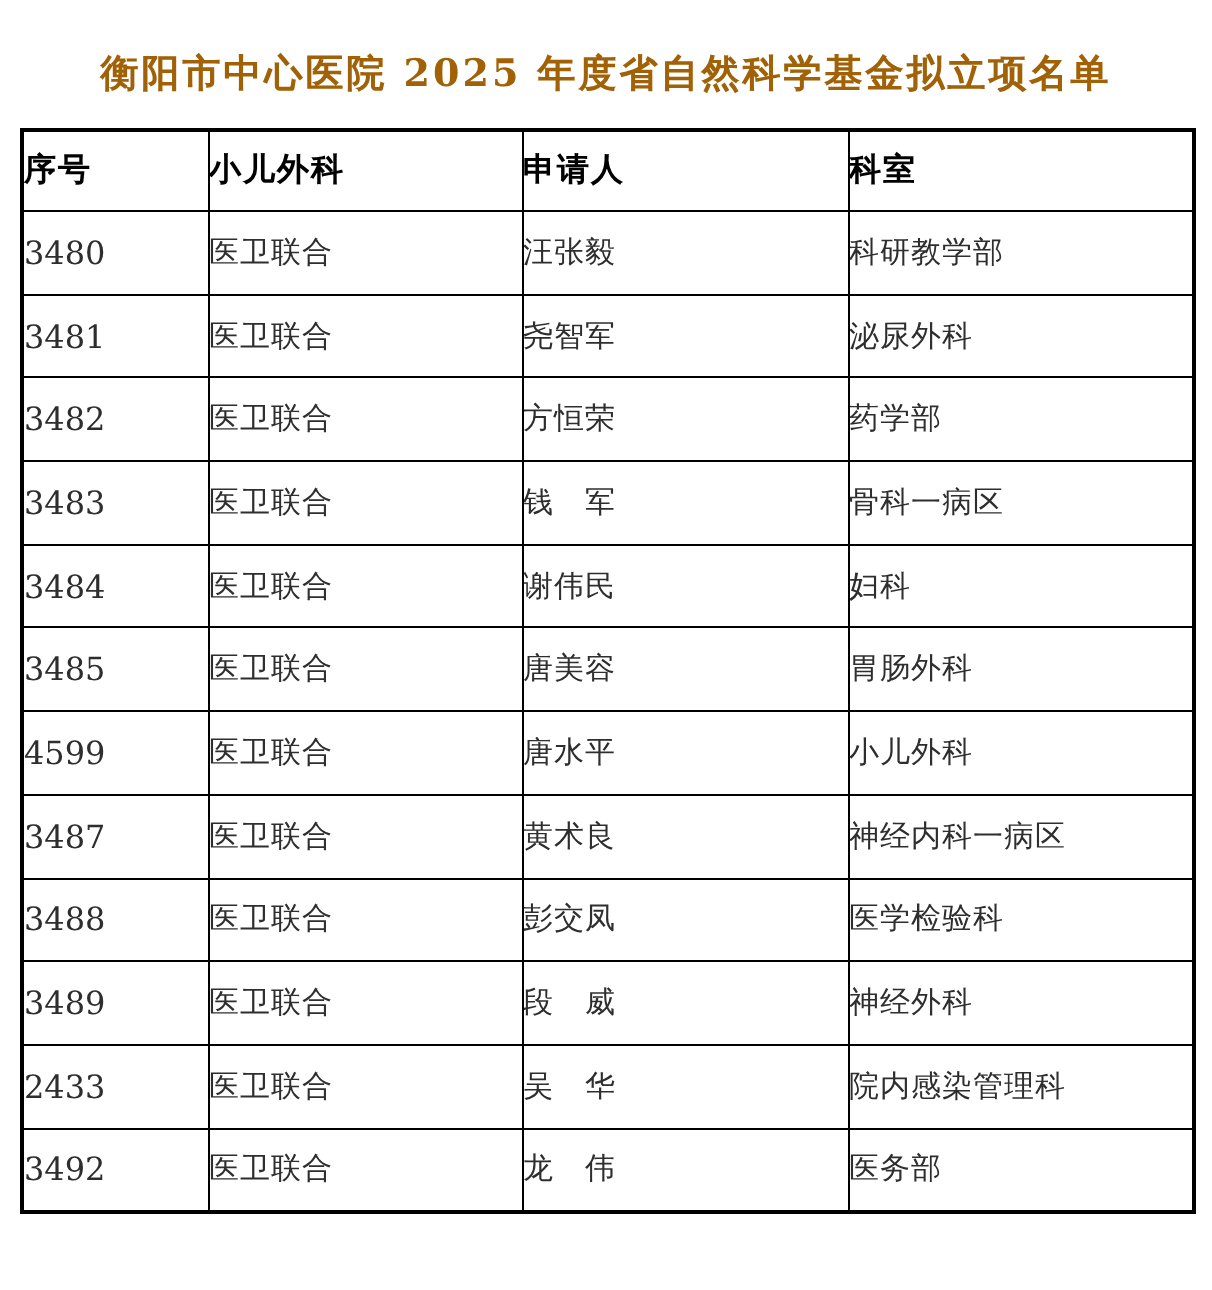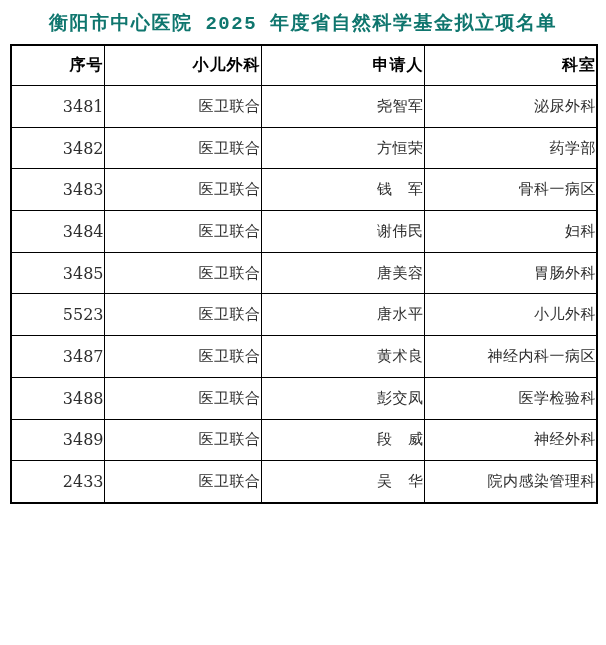--- a/index.html
+++ b/index.html
@@ -8,41 +8,40 @@
     background: #ffffff;
   }
   body {
     width: 606px;
     height: 645px;
     overflow: hidden;
     font-family: "DejaVu Serif", "Liberation Serif", serif;
     color: #000000;
   }
   .page-title {
-    margin: 0;
+    margin: 14px;
     padding-top: 10px;
     text-align: center;
     font-size: 19px;
     font-weight: bold;
     letter-spacing: 1.5px;
-    color: #0f766e;
+    color: #a16207;
     white-space: nowrap;
-    font-family: Liberation Mono, monospace;
   }
   table.fund-table {
     border-collapse: collapse;
     table-layout: fixed;
     margin: 8px 0 0 10px;
     width: 586px;
     border: 2px solid #000000;
   }
   .fund-table th,
   .fund-table td {
     border: 1px solid #000000;
-    text-align: right;
+    text-align: left;
     vertical-align: middle;
     overflow: hidden;
     white-space: nowrap;
     padding: 0;
   }
   .fund-table th {
     height: 39px;
     font-size: 16px;
     font-weight: bold;
     color: #000000;
@@ -79,20 +78,26 @@
   <thead>
     <tr>
       <th>序号</th>
       <th>小儿外科</th>
       <th>申请人</th>
       <th>科室</th>
     </tr>
   </thead>
   <tbody>
       <tr>
+        <td class="cell-serial">3480</td>
+        <td class="cell-type">医卫联合</td>
+        <td class="cell-applicant">汪张毅</td>
+        <td class="cell-department">科研教学部</td>
+      </tr>
+      <tr>
         <td class="cell-serial">3481</td>
         <td class="cell-type">医卫联合</td>
         <td class="cell-applicant">尧智军</td>
         <td class="cell-department">泌尿外科</td>
       </tr>
       <tr>
         <td class="cell-serial">3482</td>
         <td class="cell-type">医卫联合</td>
         <td class="cell-applicant">方恒荣</td>
         <td class="cell-department">药学部</td>
@@ -109,21 +114,21 @@
         <td class="cell-applicant">谢伟民</td>
         <td class="cell-department">妇科</td>
       </tr>
       <tr>
         <td class="cell-serial">3485</td>
         <td class="cell-type">医卫联合</td>
         <td class="cell-applicant">唐美容</td>
         <td class="cell-department">胃肠外科</td>
       </tr>
       <tr>
-        <td class="cell-serial">5523</td>
+        <td class="cell-serial">4599</td>
         <td class="cell-type">医卫联合</td>
         <td class="cell-applicant">唐水平</td>
         <td class="cell-department">小儿外科</td>
       </tr>
       <tr>
         <td class="cell-serial">3487</td>
         <td class="cell-type">医卫联合</td>
         <td class="cell-applicant">黄术良</td>
         <td class="cell-department">神经内科一病区</td>
       </tr>
@@ -138,14 +143,20 @@
         <td class="cell-type">医卫联合</td>
         <td class="cell-applicant">段　威</td>
         <td class="cell-department">神经外科</td>
       </tr>
       <tr>
         <td class="cell-serial">2433</td>
         <td class="cell-type">医卫联合</td>
         <td class="cell-applicant">吴　华</td>
         <td class="cell-department">院内感染管理科</td>
       </tr>
+      <tr>
+        <td class="cell-serial">3492</td>
+        <td class="cell-type">医卫联合</td>
+        <td class="cell-applicant">龙　伟</td>
+        <td class="cell-department">医务部</td>
+      </tr>
     </tbody>
 </table>
 
 </body></html>

